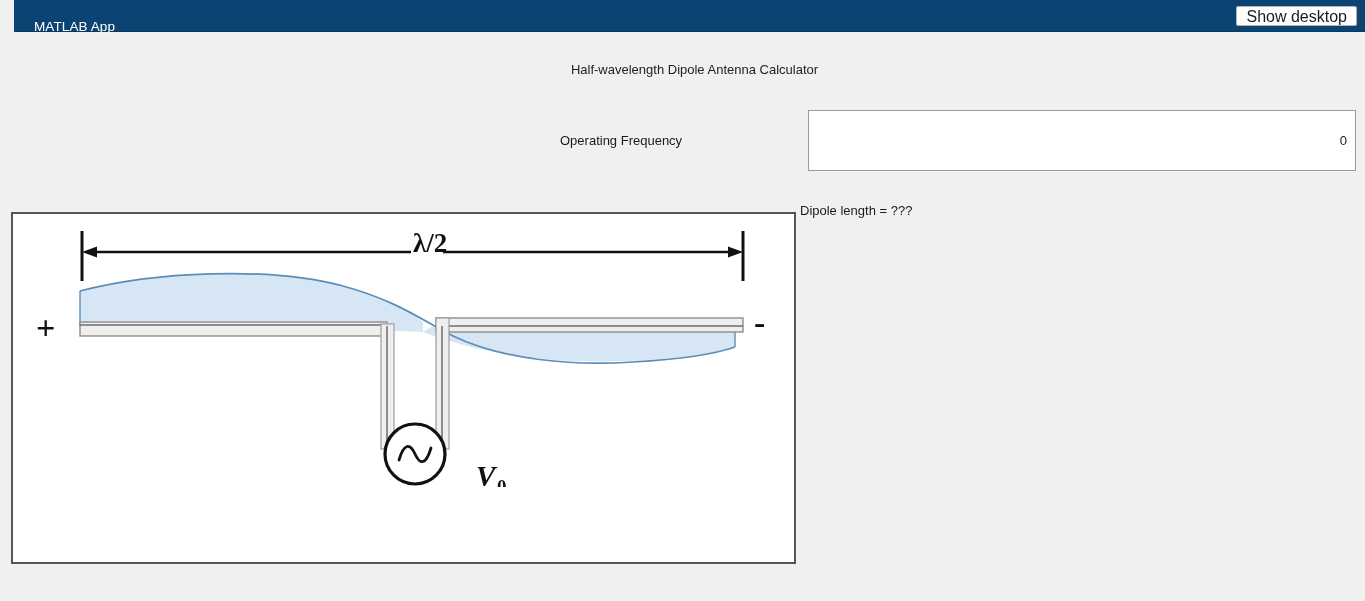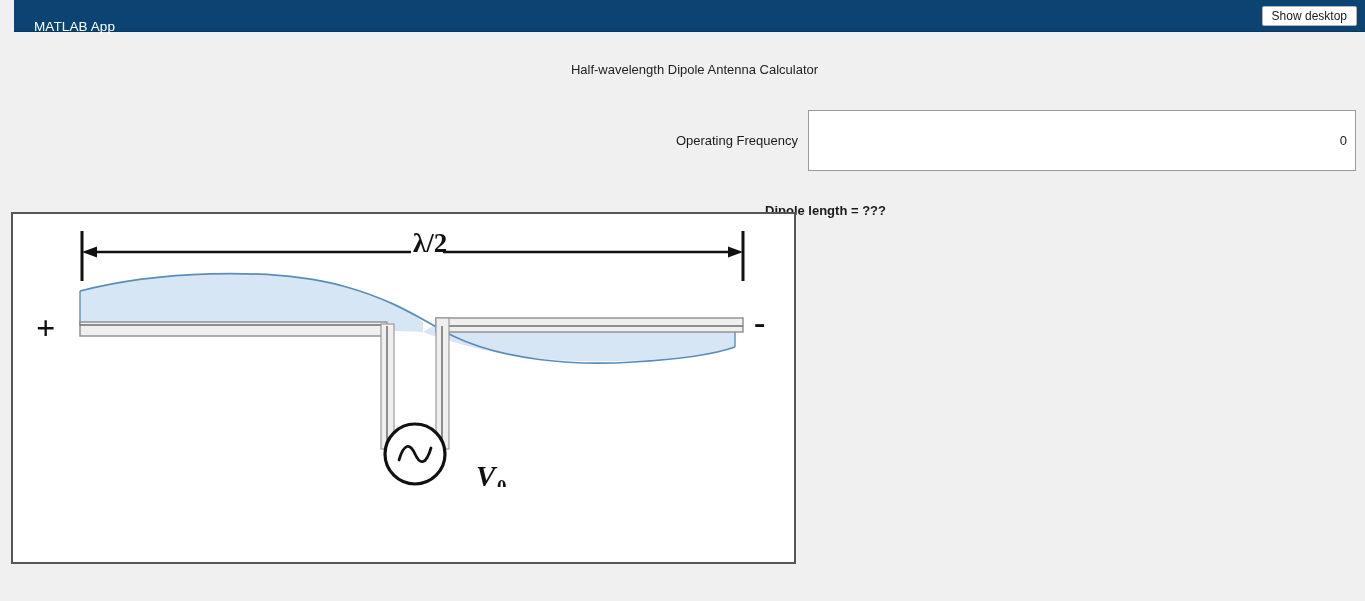--- a/index.html
+++ b/index.html
@@ -44,21 +44,21 @@
   .show-desktop-btn {
     position: absolute;
     right: 8px;
     top: 6px;
     height: 20px;
     padding: 0 9px;
     background: #ffffff;
     border: 1px solid #b4b4b4;
     border-radius: 2px;
     color: #1a1a1a;
-    font-size: 12px;
+    font-size: 16px;
     line-height: 19px;
     white-space: nowrap;
     cursor: pointer;
     box-sizing: border-box;
   }
 
   
   .app-title {
     position: absolute;
     left: 12px;
@@ -69,21 +69,20 @@
     color: #222222;
     white-space: nowrap;
   }
 
   
   .freq-label {
     position: absolute;
     left: 560px;
     top: 133px;
     width: 238px;
-    text-align: right;
     font-size: 13px;
     color: #1a1a1a;
     white-space: nowrap;
   }
   .freq-input {
     position: absolute;
     left: 808px;
     top: 110px;
     width: 548px;
     height: 61px;
@@ -95,26 +94,25 @@
     color: #1a1a1a;
     text-align: right;
     padding: 0 8px 0 6px;
     line-height: 59px;
     outline: none;
   }
 
   
   .result-text {
     position: absolute;
-    left: 765px;
+    left: 800px;
     top: 203px;
     font-size: 13px;
     color: #1a1a1a;
     white-space: nowrap;
-    font-weight: bold;
   }
 
   
   .diagram-panel {
     position: absolute;
     left: 11px;
     top: 212px;
     width: 785px;
     height: 352px;
     background: #ffffff;

